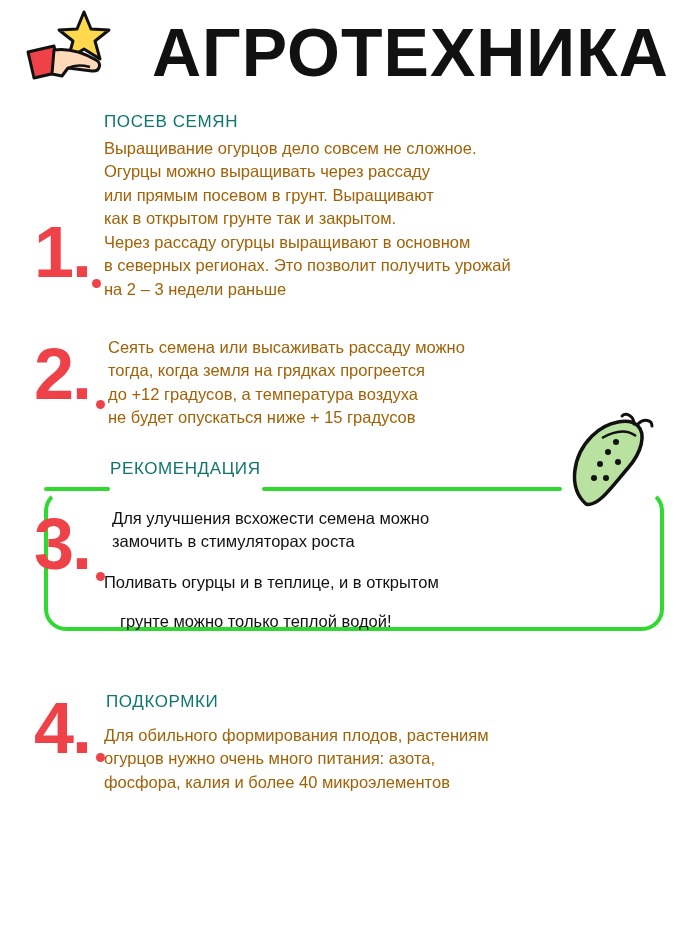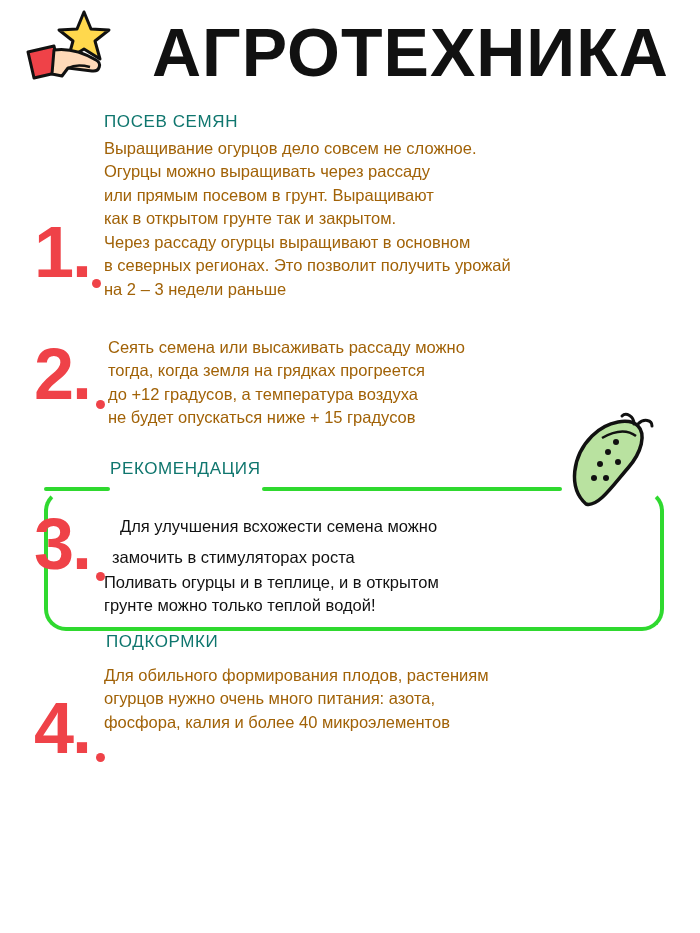--- a/index.html
+++ b/index.html
@@ -141,21 +141,21 @@
   .rec-text-2 {
     position: absolute;
     left: 104px;
     top: 120px;
     width: 500px;
     font-size: 16.5px;
     line-height: 1.42;
   }
 
   
-  #step4 { left: 0; top: 624px; width: 688px; height: 130px; }
+  #step4 { left: 0; top: 684px; width: 688px; height: 130px; }
   #step4 .step-heading { left: 106px; top: 8px; }
   #step4 .step-body { left: 104px; top: 40px; width: 560px; }
 </style>
 </head>
 <body>
 
 <div class="header">
 
   <div class="hand-star-icon">
     <svg width="110" height="84" viewBox="0 0 110 84">
@@ -214,27 +214,27 @@
 </div>
 
 <div class="step" id="step3">
   <div class="step-heading">РЕКОМЕНДАЦИЯ</div>
 
   <div class="rec-frame"></div>
   <div class="rec-frame-top-left"></div>
   <div class="rec-frame-top-right"></div>
 
   <div class="rec-text-1">
-    <p style="margin:8px;">Для улучшения всхожести семена можно</p>
+    <p style="margin:0;">Для улучшения всхожести семена можно</p>
     <p style="margin:0;">замочить в стимуляторах роста</p>
   </div>
 
   <div class="rec-text-2">
     <p style="margin:0;">Поливать огурцы и в теплице, и в открытом</p>
-    <p style="margin:0;">грунте можно только теплой водой!</p>
+    <p style="margin:16px;">грунте можно только теплой водой!</p>
   </div>
 </div>
 <div class="step-number" style="left:34px; top:508px;">3.</div>
 <div class="step-dot" style="left:96px; top:572px;"></div>
 
 <div class="step" id="step4">
   <div class="step-heading">ПОДКОРМКИ</div>
   <div class="step-body">
     <p>Для обильного формирования плодов, растениям</p>
     <p>огурцов нужно очень много питания: азота,</p>

